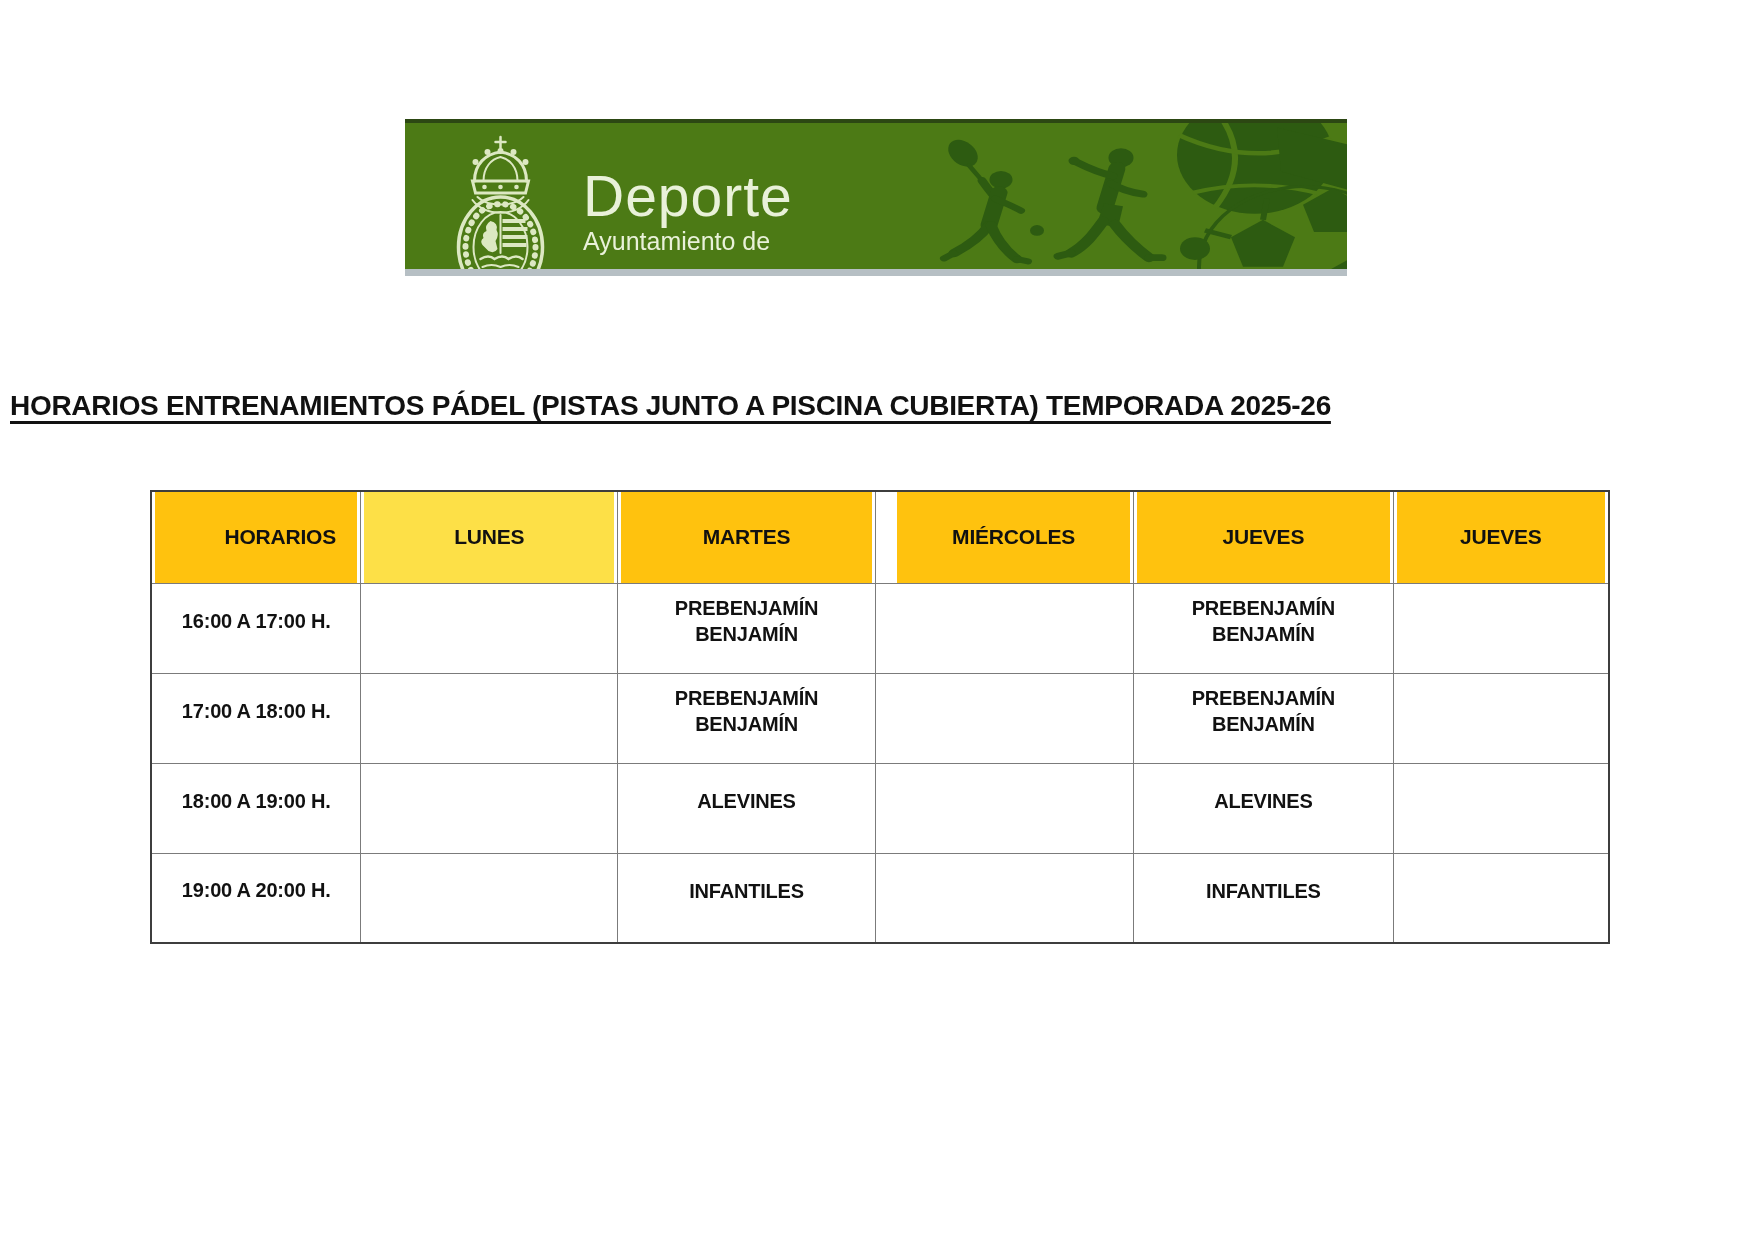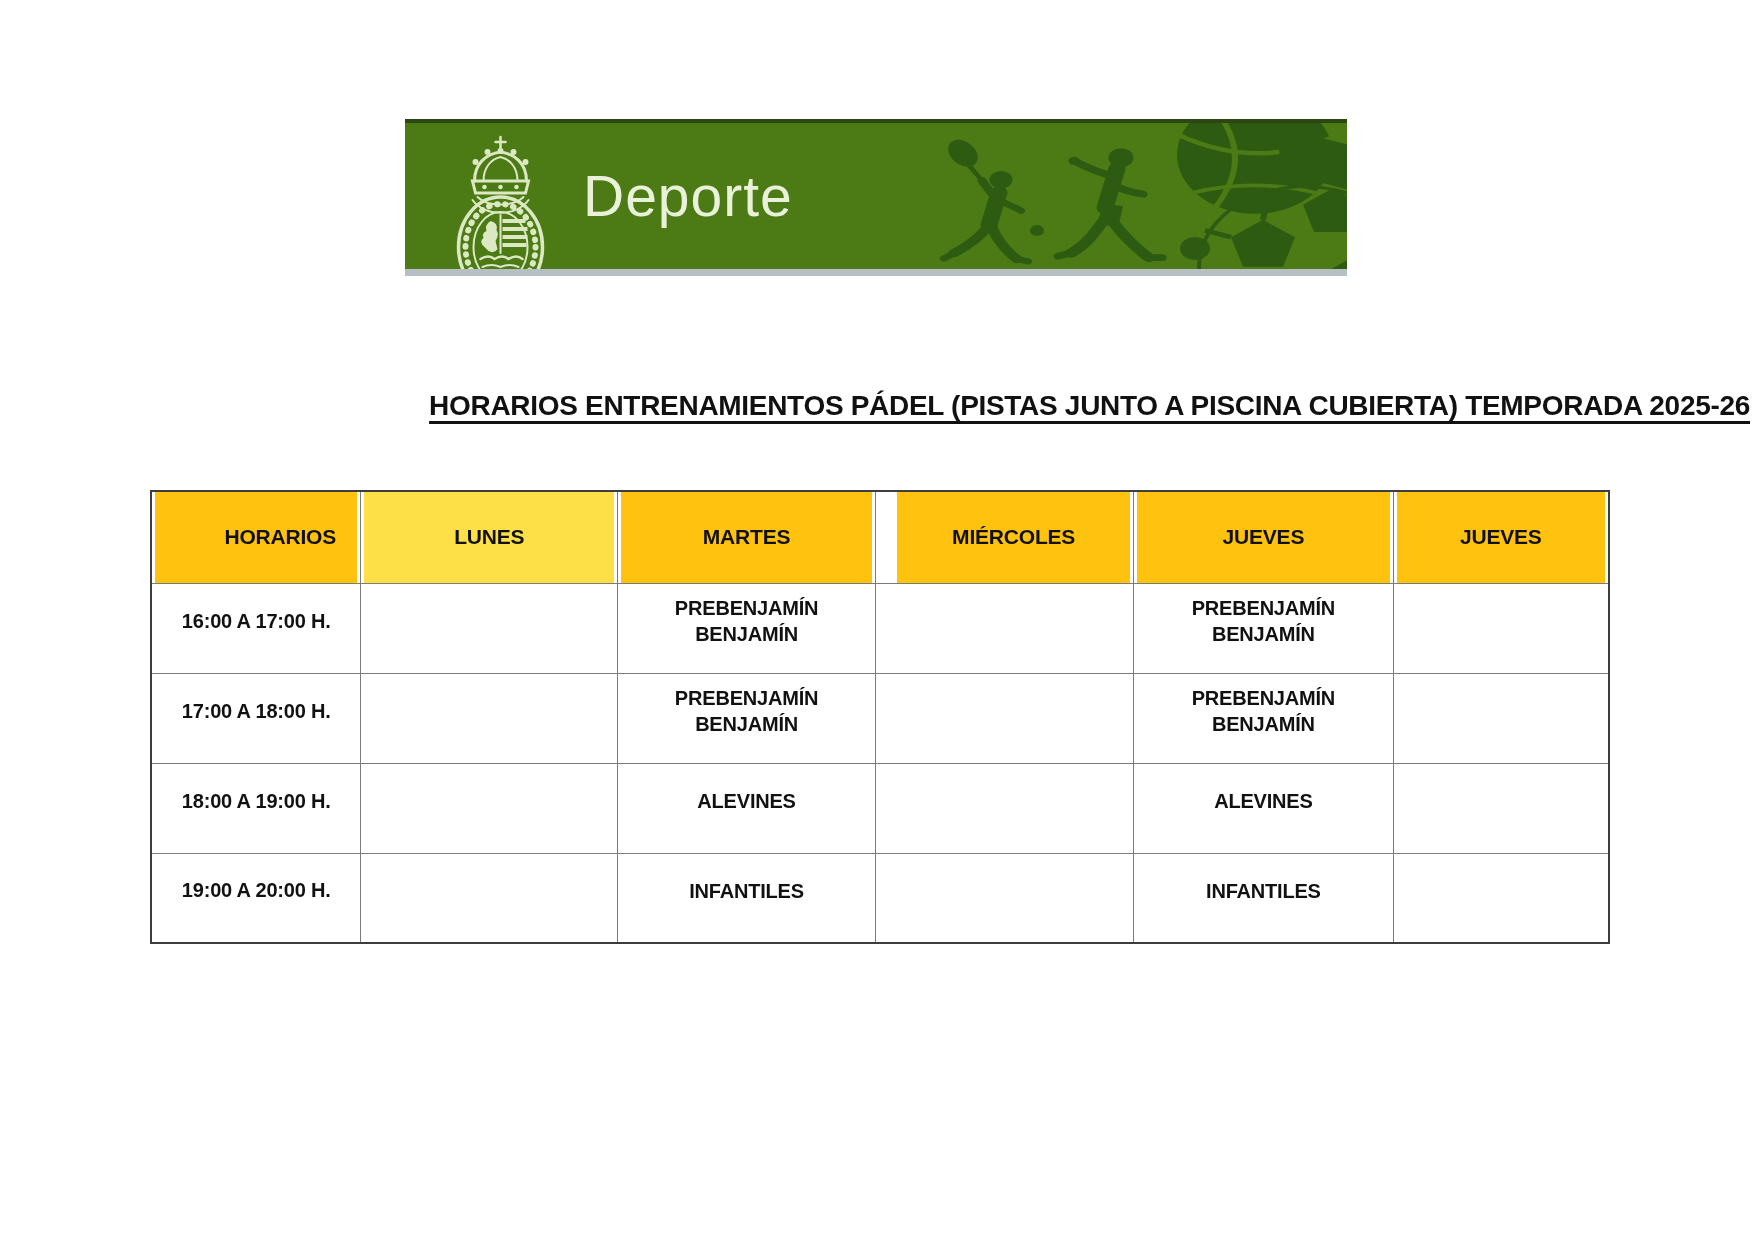--- a/index.html
+++ b/index.html
@@ -12,21 +12,21 @@
             background:#4C7A15; overflow:hidden;
             border-top:4px solid #2c4713; border-bottom:7px solid #b6bfc4; }
   .banner-art { position:absolute; inset:0; width:100%; height:100%; }
   .crest { position:absolute; left:38px; top:12px; width:115px; height:170px; }
   .banner-text { position:absolute; left:178px; top:44px; color:#e9f1d9; }
   .banner-title { font-size:57px; line-height:58px; font-weight:400; letter-spacing:1px; }
   .banner-sub1 { font-size:25px; line-height:27px; margin-top:3px; }
   .banner-sub2 { font-size:31px; line-height:33px; margin-top:2px; letter-spacing:0.5px; }
 
   
-  .doc-title { position:absolute; left:10px; top:390px; width:1740px; text-align:right;
+  .doc-title { position:absolute; left:10px; top:390px; width:1740px; text-align:left;
                font-size:28px; font-weight:bold; color:#111; letter-spacing:-0.3px;
                text-decoration:underline; text-decoration-thickness:2.5px; text-underline-offset:6px; }
 
   
   table.schedule { position:absolute; left:150px; top:490px; width:1460px;
                    border-collapse:collapse; table-layout:fixed;
                    border:2px solid #3d3d3d; }
   .schedule th, .schedule td { border:1.5px solid #7b7b7b; }
   .schedule th { height:92px; position:relative; padding:0; }
   .schedule th .hfill { position:absolute; top:0; bottom:0; left:3px; right:3px;
@@ -133,20 +133,21 @@
         <path d="M36,124 q8,-5 14,0 q8,-5 14,0 q8,-5 14,0" stroke-width="2.5"></path>
         <path d="M38,132 q9,-4 18,0 q9,-4 18,0" stroke-width="2"></path>
 
         <line x1="56" y1="160" x2="56" y2="164" stroke-width="2"></line>
         <circle cx="56" cy="166" r="3" fill="#DCE8C2" stroke="none"></circle>
       </g>
     </svg>
 
     <div class="banner-text">
       <div class="banner-title">Deporte</div>
+      <div class="banner-sub1">Ayuntamiento de</div>
     </div>
   </div>
 
   <div class="doc-title">HORARIOS ENTRENAMIENTOS PÁDEL (PISTAS JUNTO A PISCINA CUBIERTA) TEMPORADA 2025-26</div>
 
   <table class="schedule">
     <colgroup>
       <col style="width:14.4%">
         <col style="width:17.6%">
         <col style="width:17.7%">

